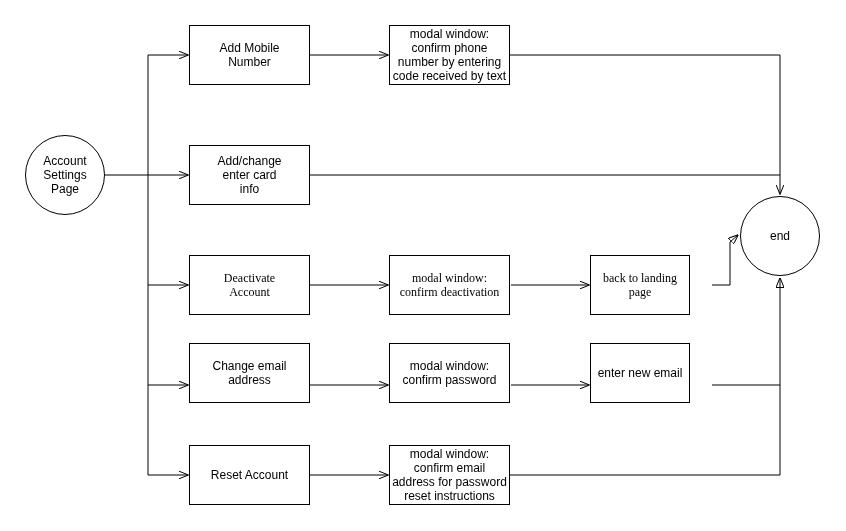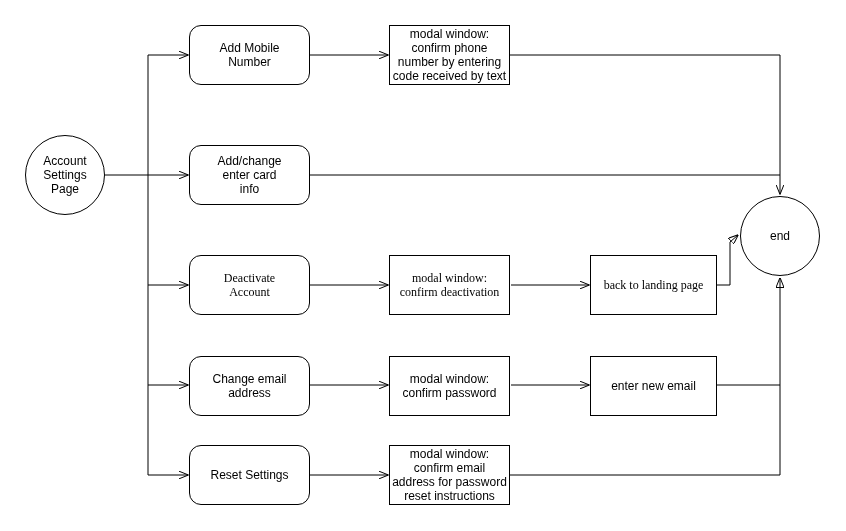--- a/index.html
+++ b/index.html
@@ -49,30 +49,30 @@
   }
   .circle {
     width: 80px;
     height: 80px;
     border-radius: 50%;
   }
   
   .start-node { left: 25px;  top: 135px; }
   .end-node   { left: 740px; top: 196px; }
   
-  .c1 { left: 189px; border-radius: 12px; }
+  .c1 { left: 189px; }
   .r1 { top: 25px; }
   .r2 { top: 145px; }
   .r3 { top: 255px; font-family: Liberation Serif, serif; }
-  .r4 { top: 356px; }
+  .r4 { top: 343px; }
   .r5 { top: 445px; }
   
   .c2 { left: 389px; }
   
-  .c3 { left: 590px; width: 127px; }
+  .c3 { left: 590px; width: 100px; }
 </style>
 </head>
 <body>
 
 <div class="canvas">
 
   <svg class="edges" viewBox="0 0 846 531" xmlns="http://www.w3.org/2000/svg">
     <defs>
       <marker id="arrow" viewBox="0 0 10 8" refX="9.5" refY="4" markerWidth="10" markerHeight="8" orient="auto">
         <path d="M0,0 L10,4 L0,8 Z" fill="#000000" stroke="none"></path>
@@ -120,21 +120,21 @@
   </div>
   <div class="node rect c1 r3">
     <span class="label">Deactivate
 Account</span>
   </div>
   <div class="node rect c1 r4">
     <span class="label">Change email
 address</span>
   </div>
   <div class="node rect c1 r5">
-    <span class="label">Reset Settings</span>
+    <span class="label">Reset Account</span>
   </div>
 
   <div class="node rect c2 r1">
     <span class="label">modal window:
 confirm phone
 number by entering
 code received by text</span>
   </div>
   <div class="node rect c2 r3">
     <span class="label">modal window:

